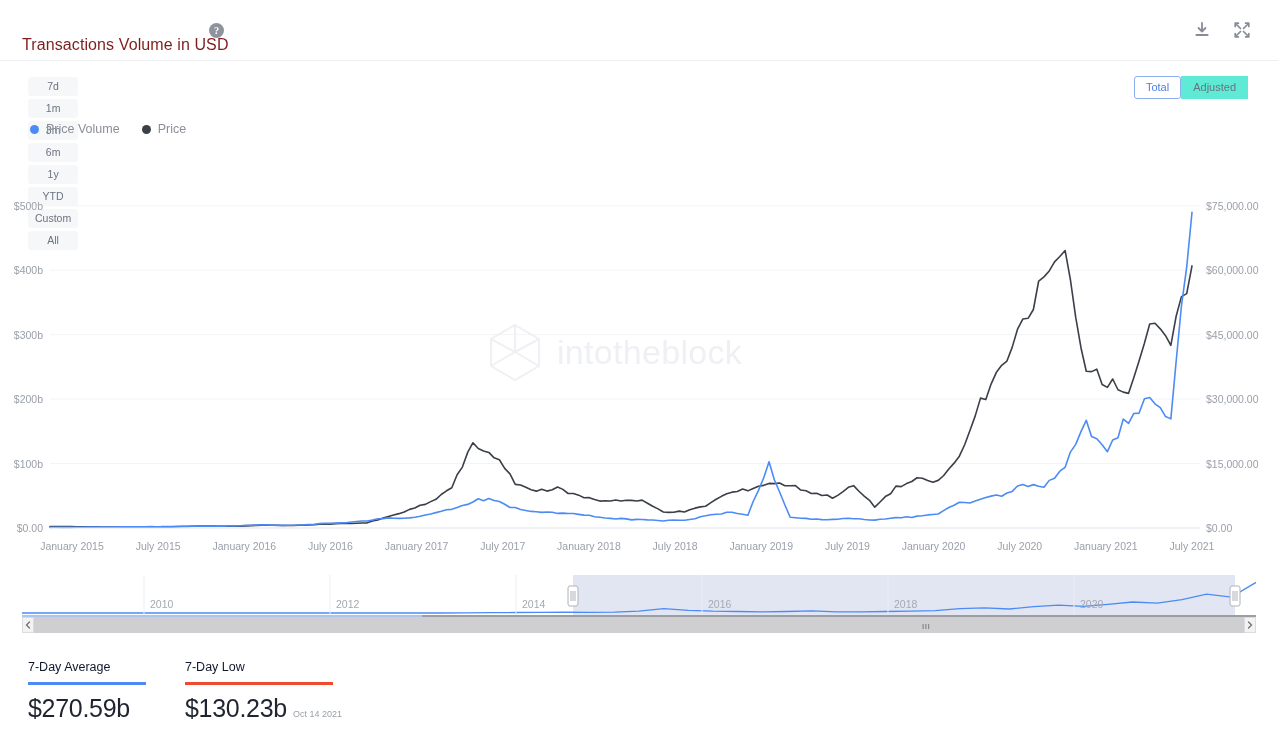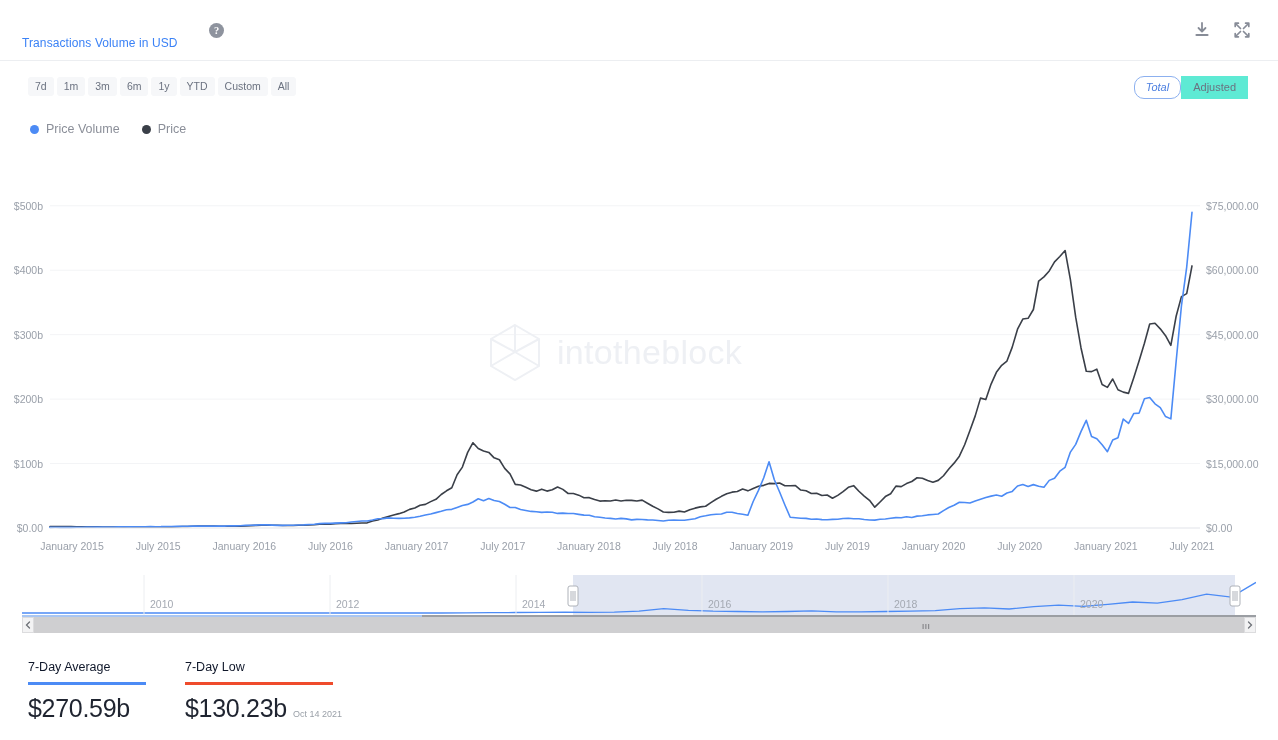--- a/index.html
+++ b/index.html
@@ -17,57 +17,57 @@
   }
 
   
   .header {
     position: absolute; left: 0; top: 0;
     width: 1278px; height: 61px;
     border-bottom: 1px solid #eceef1;
   }
   .title {
     position: absolute; left: 22px; top: 36px;
-    font-size: 12px; color: #3b82f6; letter-spacing: .1px;
+    font-size: 16px; color: #7f1d1d; letter-spacing: .1px;
     white-space: nowrap;
   }
   .help-icon {
     position: absolute; left: 209px; top: 23px;
     width: 15px; height: 15px; border-radius: 50%;
     background: #8e939e;
     color: #fff; font-size: 10.5px; font-weight: bold;
     line-height: 15px; text-align: center;
     font-family: "Liberation Serif", serif;
     cursor: pointer;
   }
   .hdr-actions { position: absolute; right: 26px; top: 20px; display: flex; gap: 20px; }
   .hdr-btn { width: 20px; height: 20px; cursor: pointer; opacity: .72; }
   .hdr-btn svg { display: block; }
 
   
   .toolbar { position: absolute; left: 0; top: 61px; width: 1278px; height: 40px; }
-  .ranges { position: absolute; left: 28px; top: 16px; display: flex; gap: 3px; }
+  .ranges { position: absolute; left: 28px; top: 16px; display: flex; gap: 3px; flex-direction: column; }
   .range-btn {
     background: #f6f7f9; color: #6b7280;
     font-size: 10.5px; border-radius: 3px;
     padding: 4px 7px 4px 7px; line-height: 11px;
     cursor: pointer; white-space: nowrap;
     border: none;
     font-family: "Liberation Sans", sans-serif;
   }
   .toggles { position: absolute; right: 30px; top: 15px; display: flex; }
   .tg {
     font-size: 11px; padding: 4px 11px; line-height: 13px;
     cursor: pointer; background: #5eead4; color: #6b7280;
     border: 1px solid transparent;
     font-family: "Liberation Sans", sans-serif;
   }
   .tg.active {
     background: #fff; color: #4c7fe0;
-    border: 1px solid #8cb0ef; border-radius: 10px; font-style: italic;
+    border: 1px solid #8cb0ef; border-radius: 3px;
   }
 
   
   .legend { position: absolute; left: 30px; top: 122px; display: flex; gap: 22px; align-items: center; }
   .lg-item { display: flex; align-items: center; gap: 7px; cursor: pointer; }
   .lg-dot { width: 9px; height: 9px; border-radius: 50%; }
   .lg-label { font-size: 12.5px; color: #8b8f99; }
 
   
   .plot { position: absolute; left: 0; top: 158px; width: 1278px; height: 400px; }

